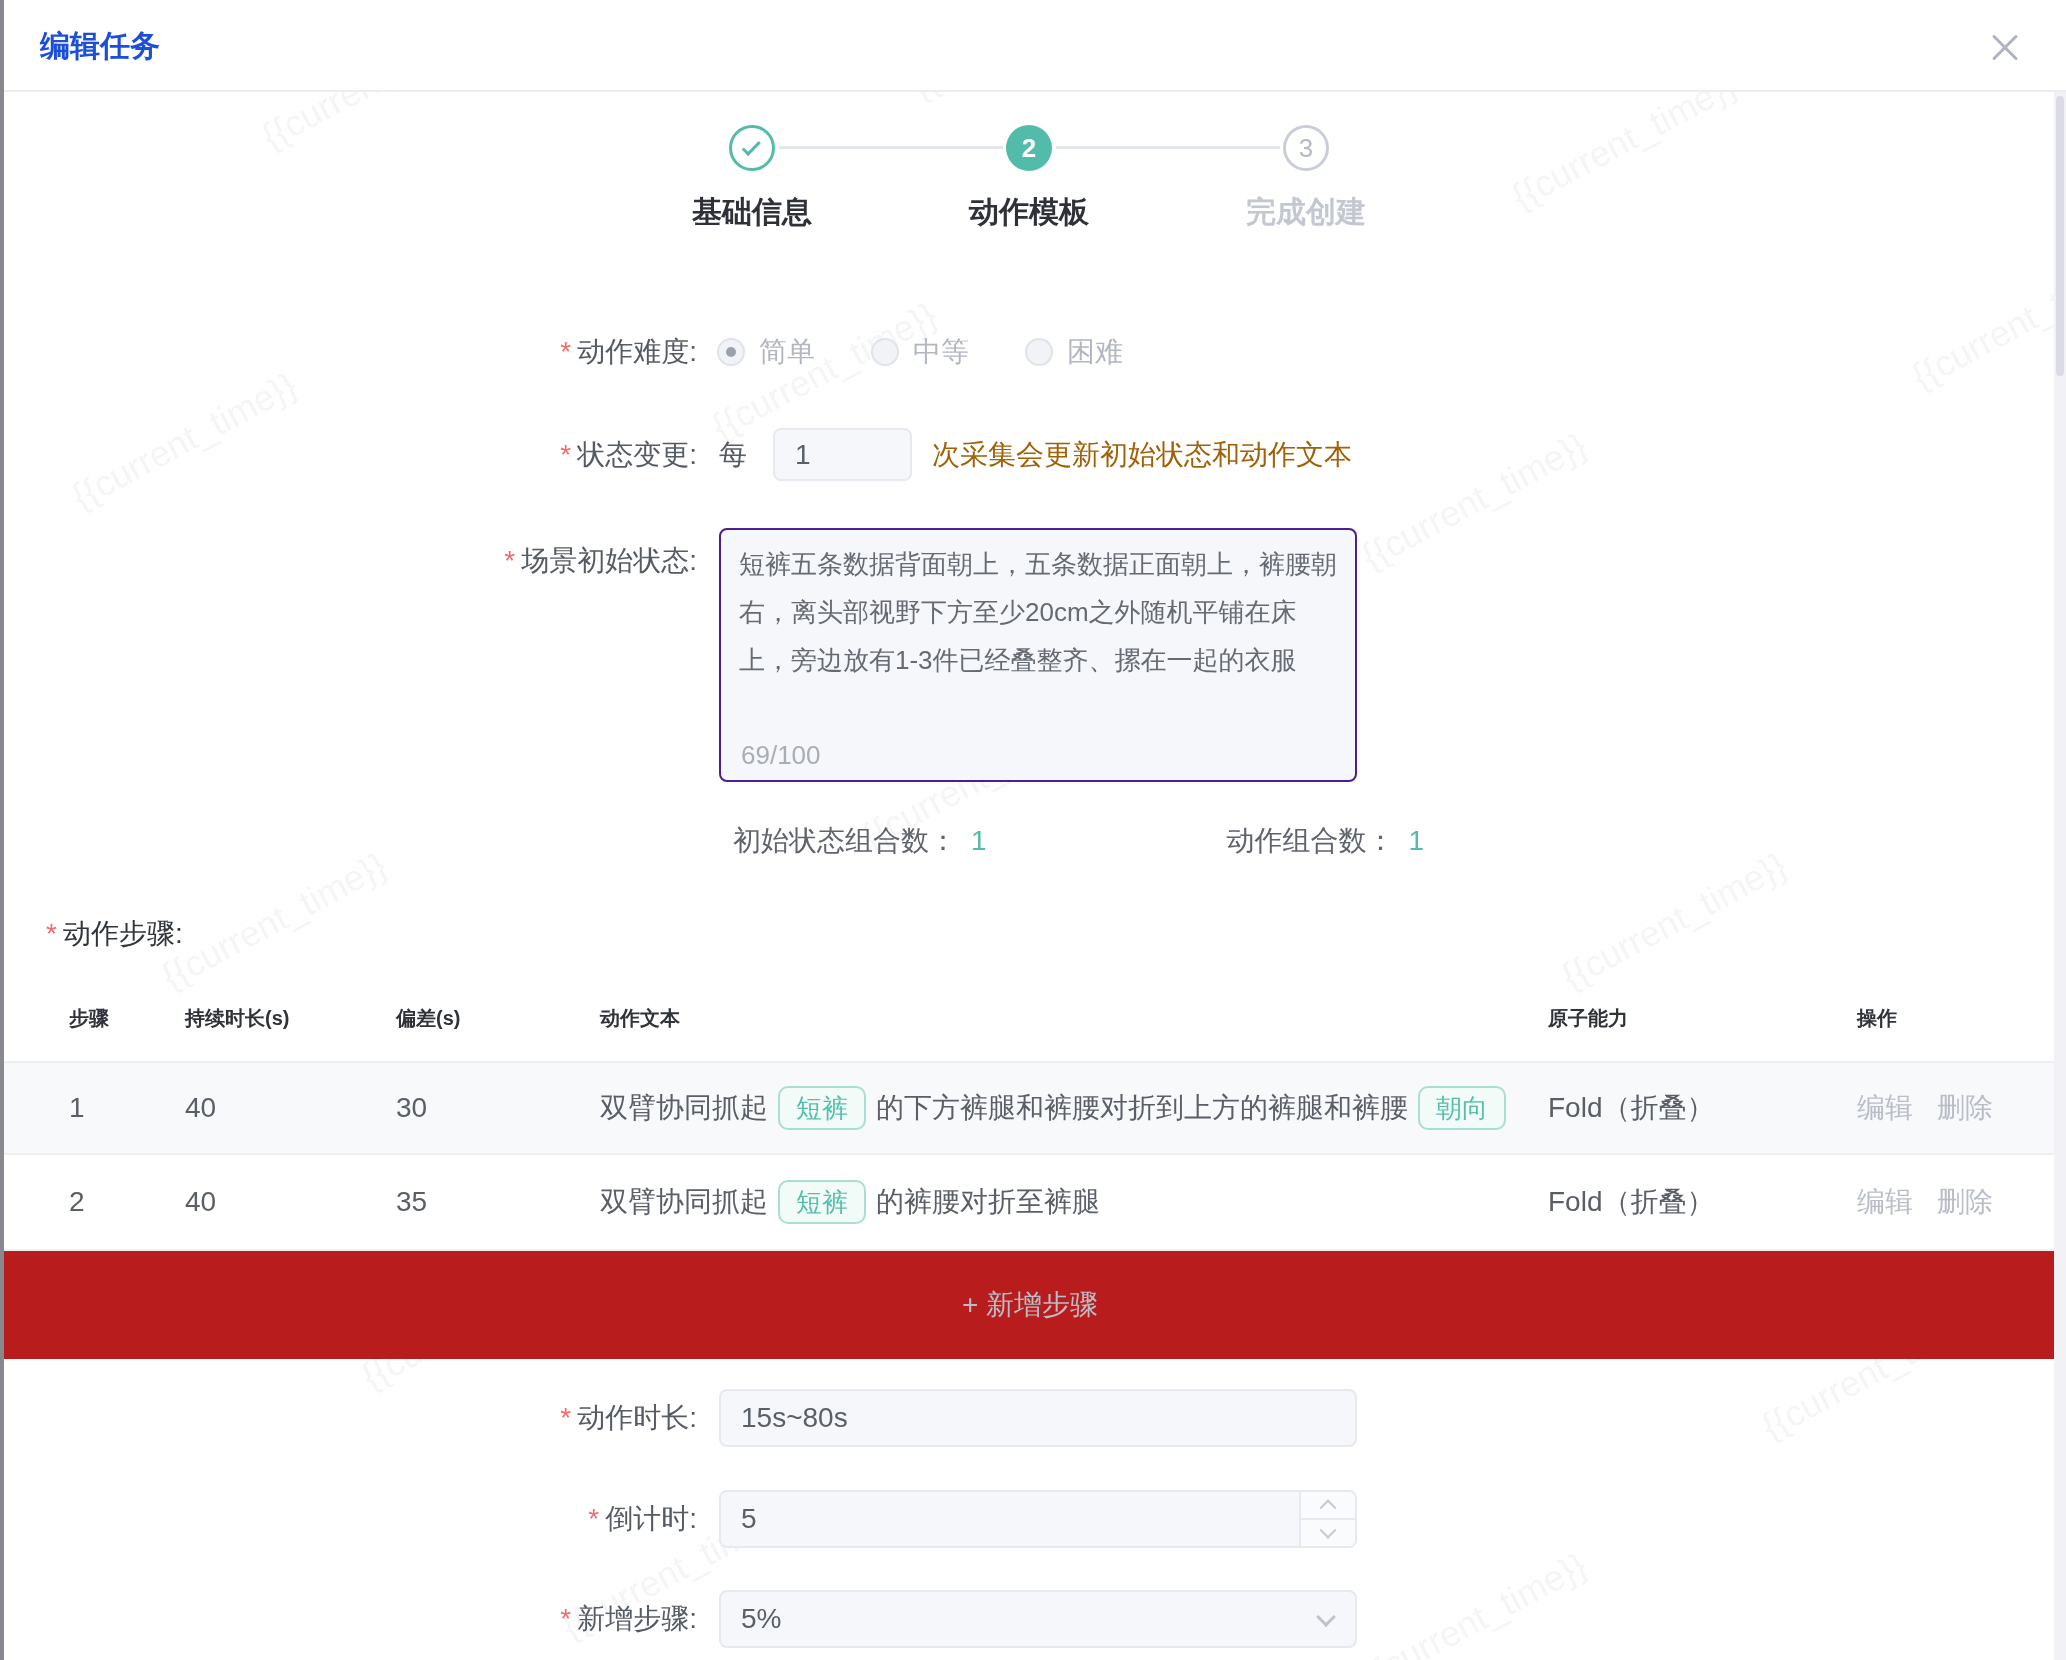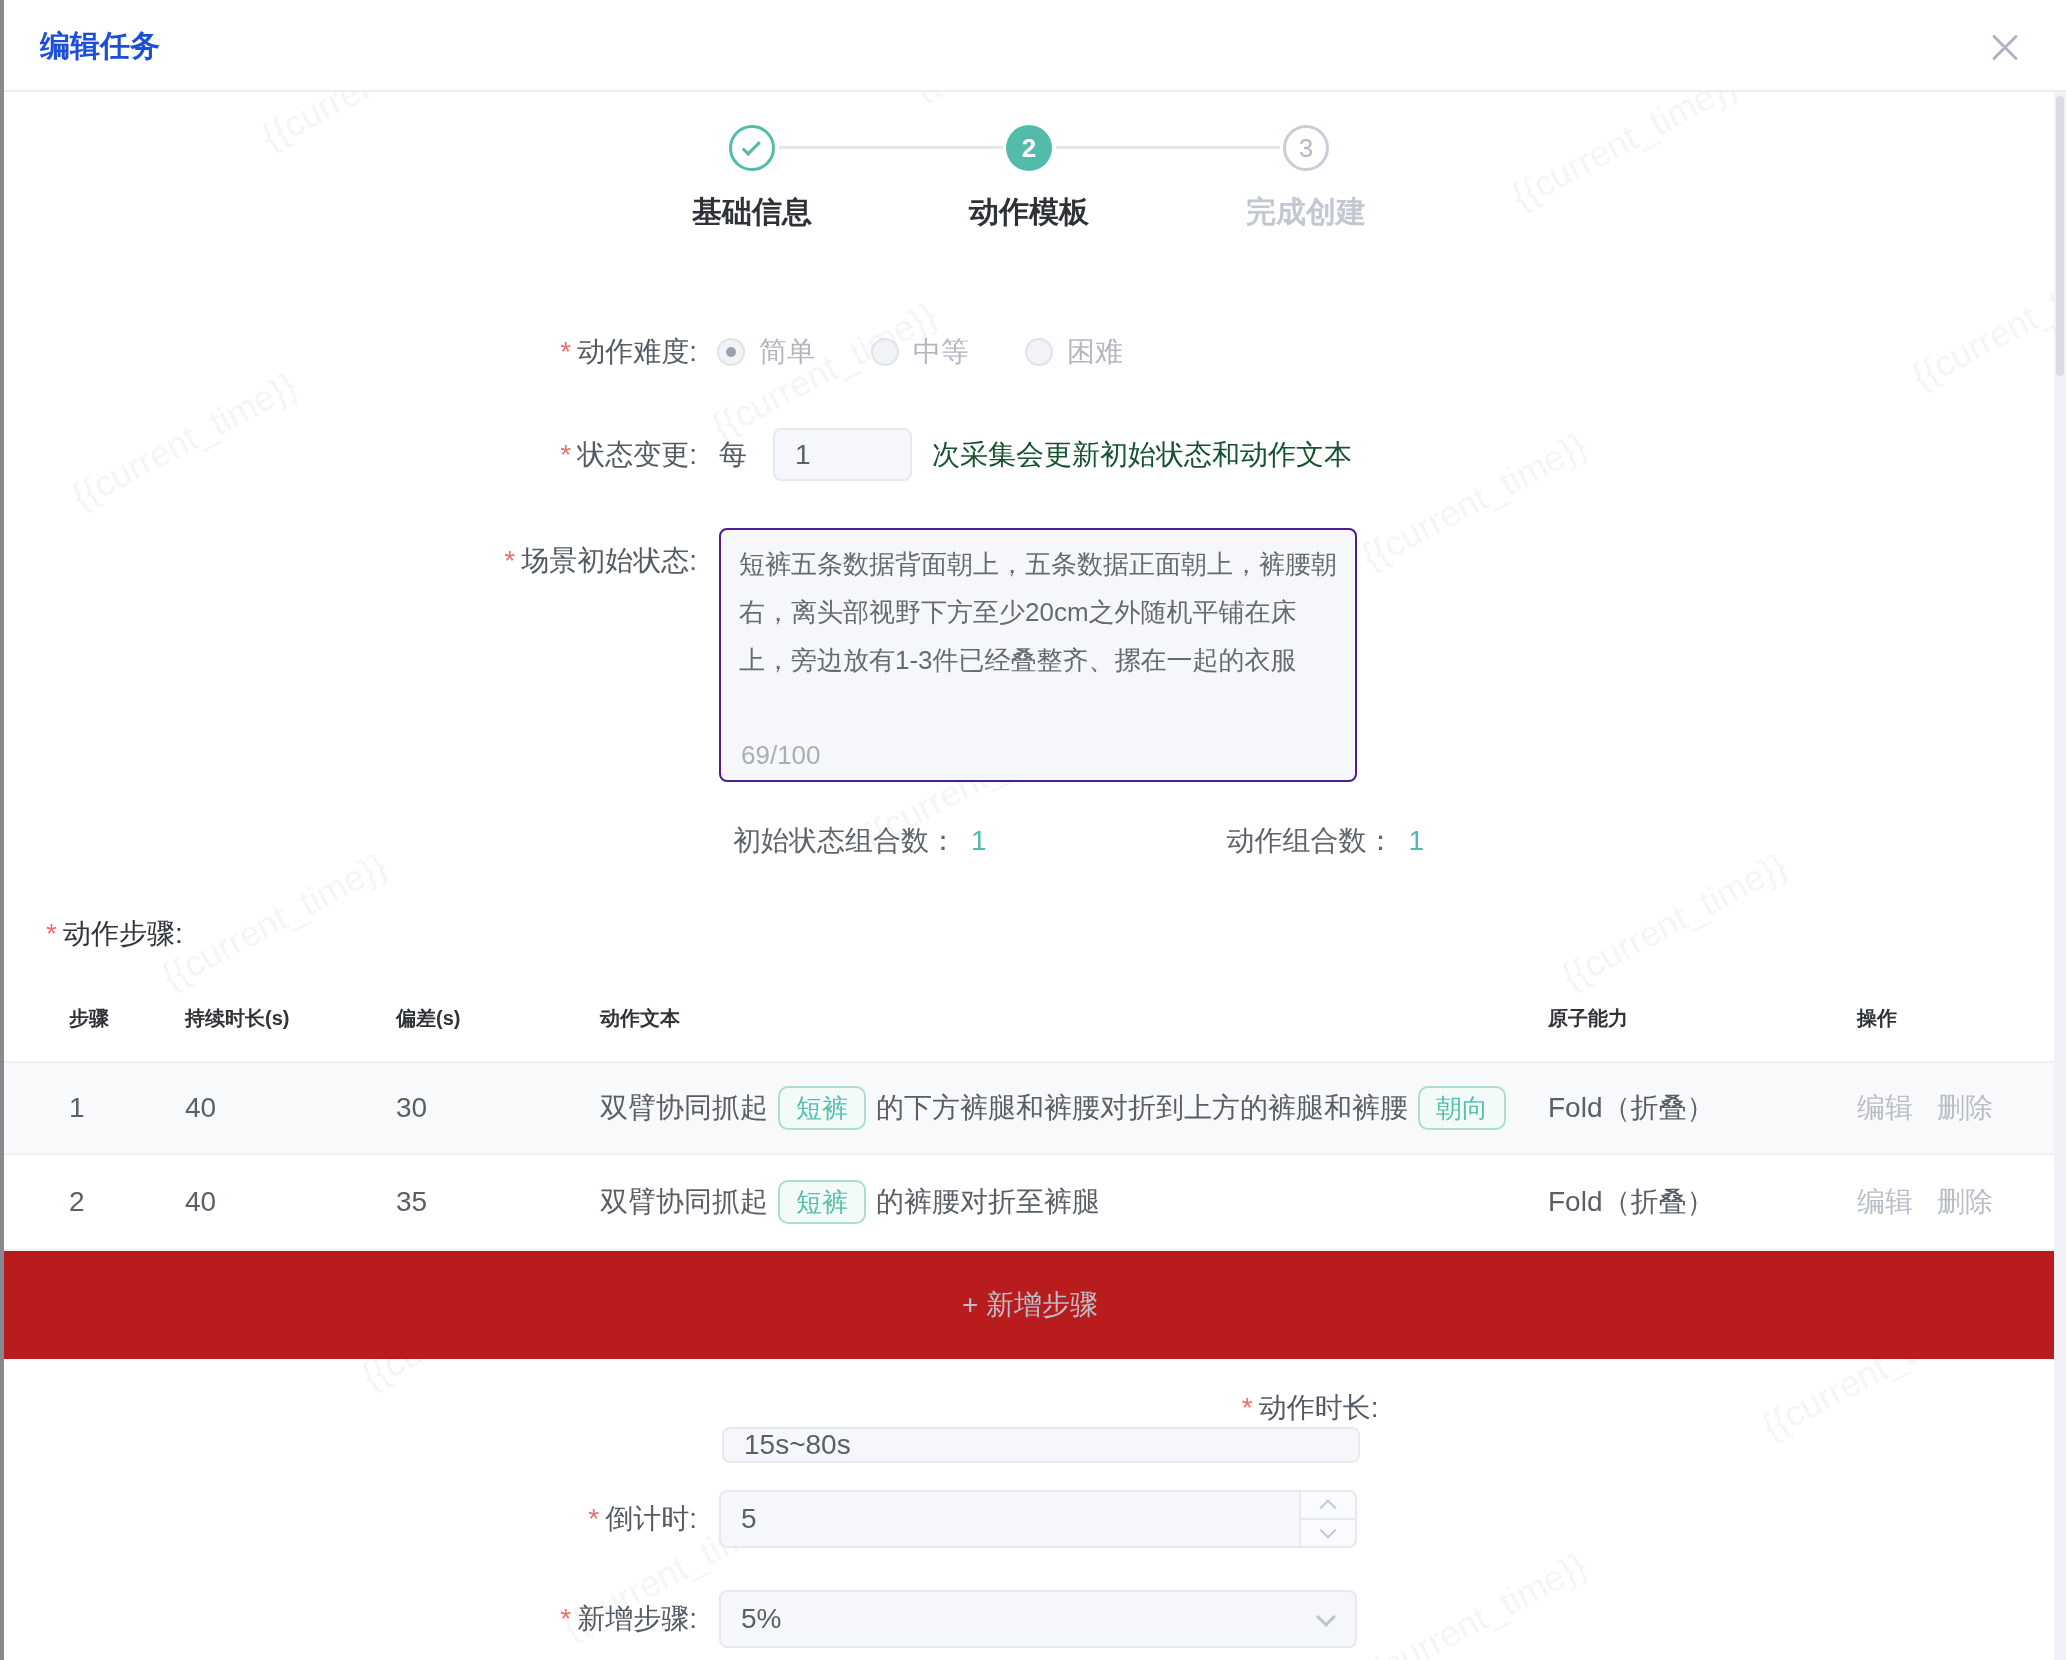--- a/index.html
+++ b/index.html
@@ -46,21 +46,21 @@
   .radio-circle { width:28px; height:28px; border-radius:50%; background:#f1f3f7;
     border:2px solid #dfe3ea; position:relative; flex:none; }
   .radio-opt.checked .radio-circle::after { content:""; position:absolute; left:7px; top:7px;
     width:10px; height:10px; border-radius:50%; background:#9ca2ad; }
   .radio-text { font-size:28px; color:#b2b6c1; }
 
   
   .input-box { background:#f5f7fa; border:2px solid #e6e9ef; border-radius:8px;
     display:flex; align-items:center; padding-left:20px; font-size:28px; color:#5a5f68; }
   .prefix-txt { margin-left:22px; font-size:28px; color:#565c66; }
-  .suffix-txt { margin-left:20px; font-size:28px; color:#14532d; }
+  .suffix-txt { margin-left:20px; font-size:28px; color:#a16207; }
 
   .textarea-box { position:relative; margin-left:22px; width:638px; height:254px;
     background:#f5f7fa; border:2px solid #4c1d95; border-radius:8px;
     padding:10px 18px; font-size:26px; line-height:48px; color:#666b73; overflow:hidden; }
   .char-counter { position:absolute; left:20px; bottom:10px; font-size:26px; color:#a9adb5; line-height:30px; }
   .row-top { align-items:flex-start; }
   .lbl-top { padding-top:14px; }
 
   .combo-lbl { font-size:28px; color:#5f646c; }
   .combo-val { font-size:28px; color:#53bbaa; margin-left:14px; }
@@ -247,21 +247,21 @@
             <span class="tlink">编辑</span>
             <span class="tlink">删除</span>
           </div>
         </div>
       </div>
     <div class="tfoot">
       <span class="add-step">+ 新增步骤</span>
     </div>
   </div>
 
-  <div class="frow" style="top:1389px;height:58px;flex-direction:column;">
+  <div class="frow" style="top:1389px;height:58px;">
     <div class="flbl"><span class="req">*</span><span>动作时长:</span></div>
     <div class="input-box" style="margin-left:22px;width:638px;height:58px;">15s~80s</div>
   </div>
 
   <div class="frow" style="top:1490px;height:58px;">
     <div class="flbl"><span class="req">*</span><span>倒计时:</span></div>
     <div class="num-wrap">
       <div class="input-box">5</div>
       <div class="spinner">
         <div class="spin-btn">

